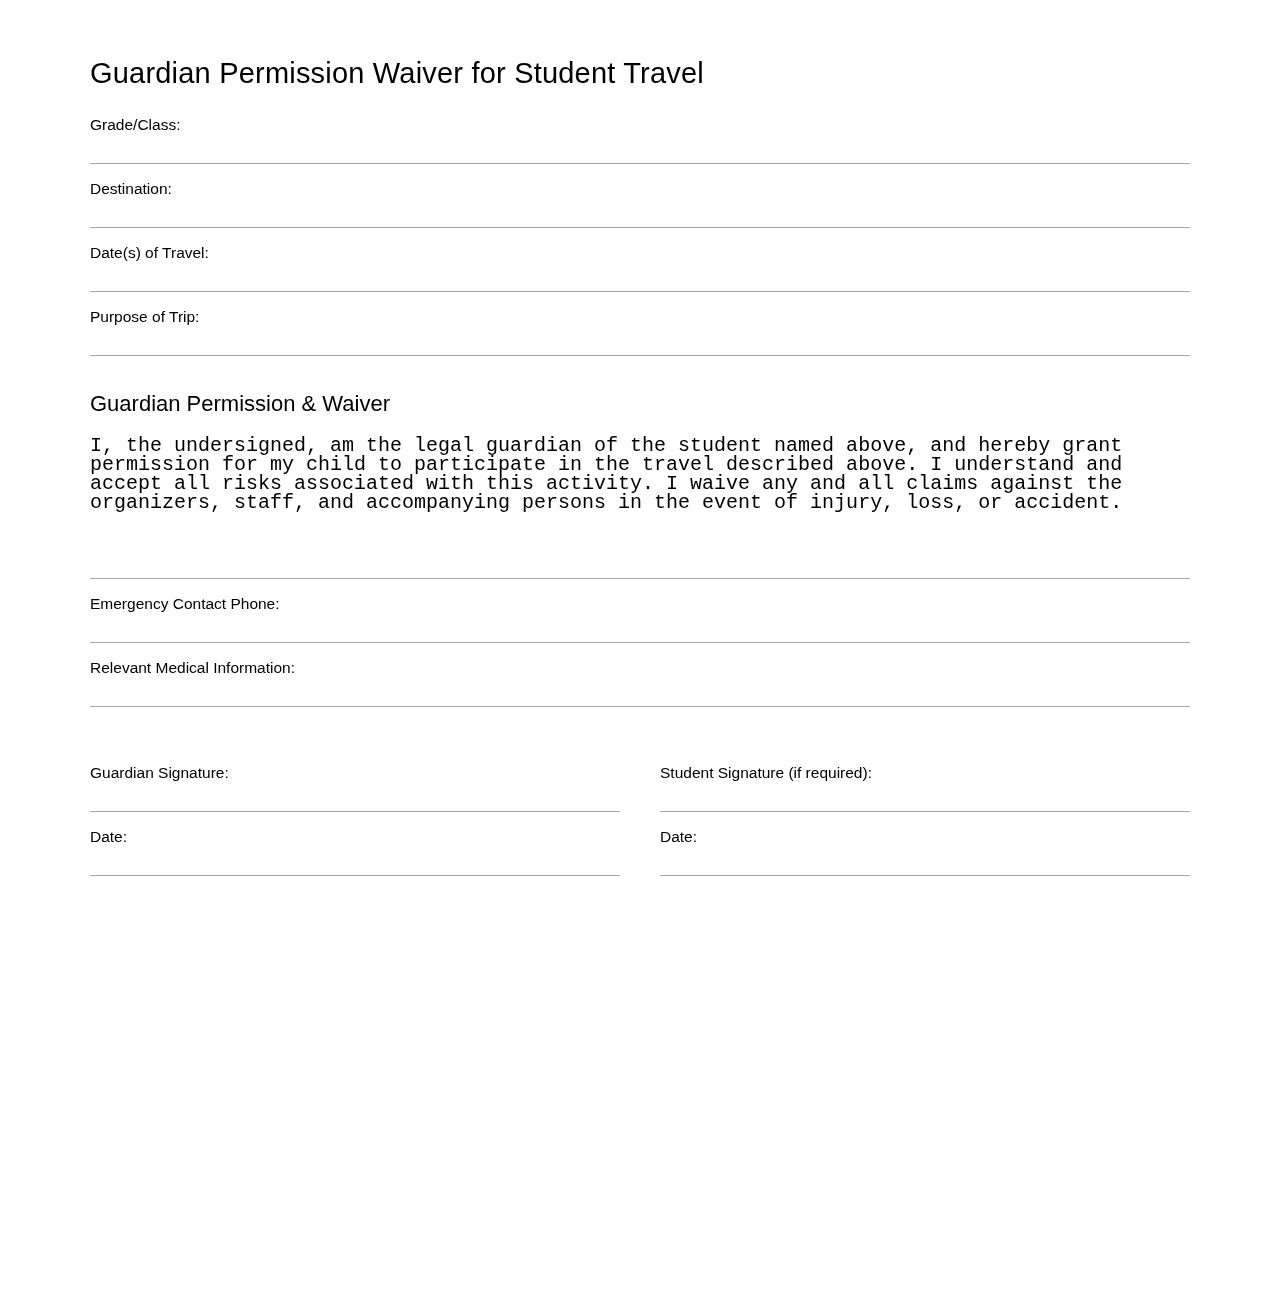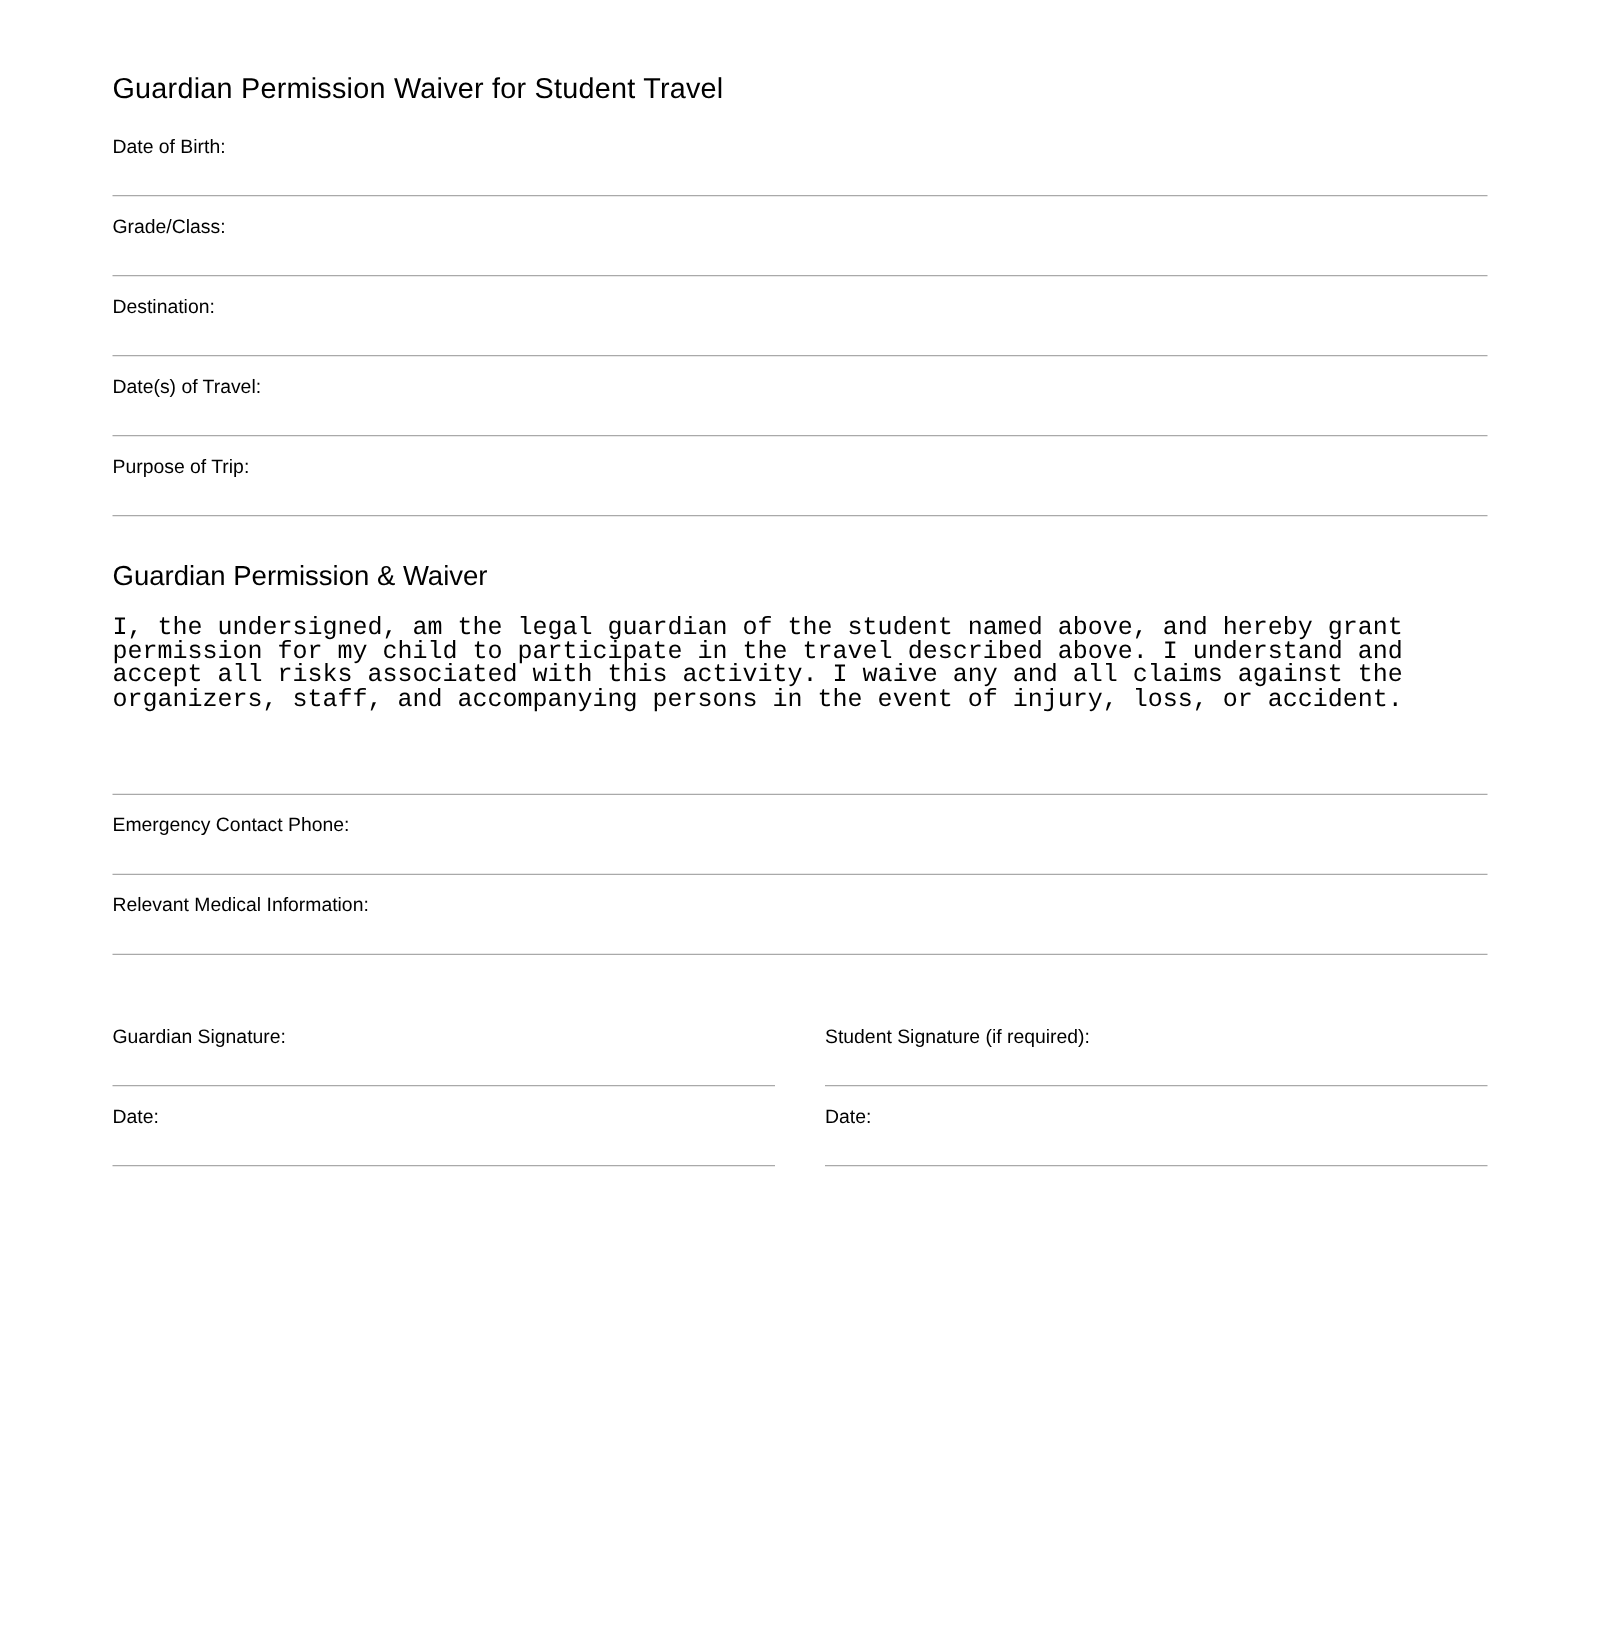--- a/index.html
+++ b/index.html
@@ -11,21 +11,21 @@
     font-family: "Liberation Sans", sans-serif;
   }
   .page {
     width: 1278px;
     height: 1300px;
     background: #ffffff;
     padding: 0 88px 0 90px;
     overflow: hidden;
   }
   h1.doc-title {
-    font-size: 23px;
+    font-size: 29px;
     font-weight: 400;
     line-height: 1.15;
     margin: 57px 0 26px 0;
     letter-spacing: 0.2px;
   }
   h2.section-heading {
     font-size: 22px;
     font-weight: 400;
     line-height: 1.1;
     margin: 36px 0 19px 0;
@@ -58,24 +58,20 @@
   }
 </style>
 </head>
 <body>
 
 <div class="page">
 
   <h1 class="doc-title">Guardian Permission Waiver for Student Travel</h1>
 
 
-  <div class="field">
-    <span class="field-label">Date of Birth:</span>
-    <div class="field-line"></div>
-  </div>
 
   <div class="field">
     <span class="field-label">Grade/Class:</span>
     <div class="field-line"></div>
   </div>
 
 
   <div class="field">
     <span class="field-label">Destination:</span>
     <div class="field-line"></div>

